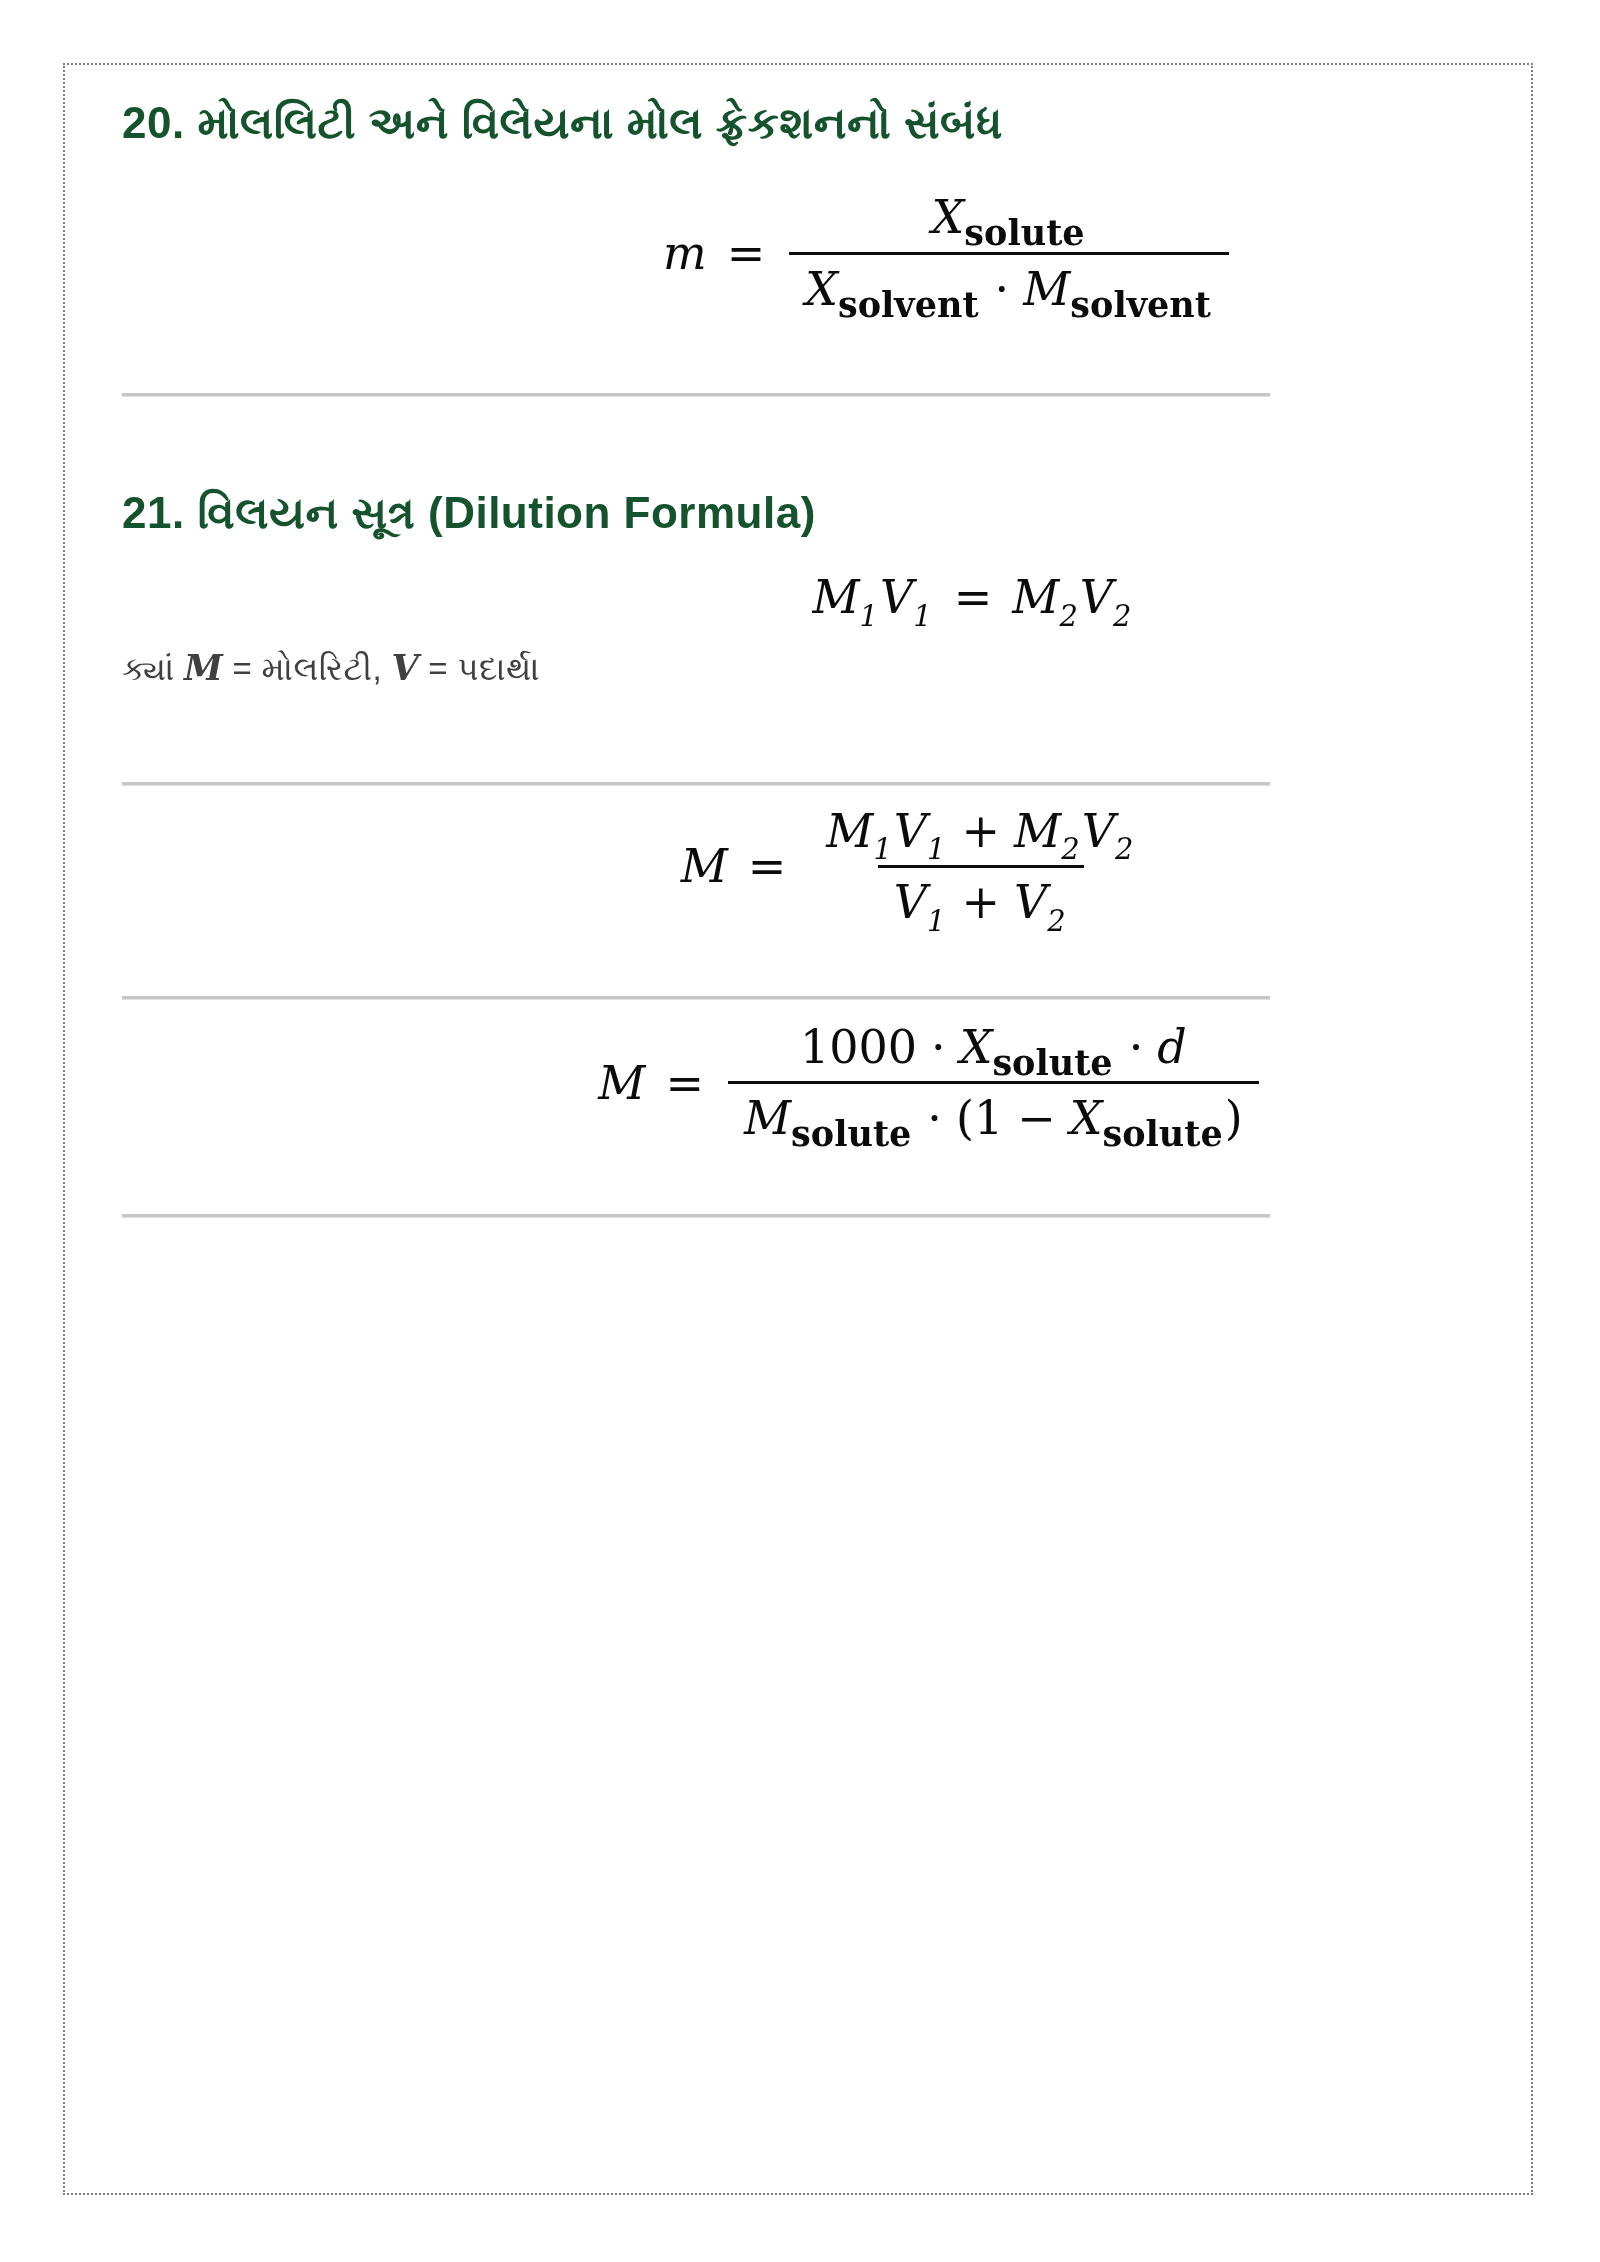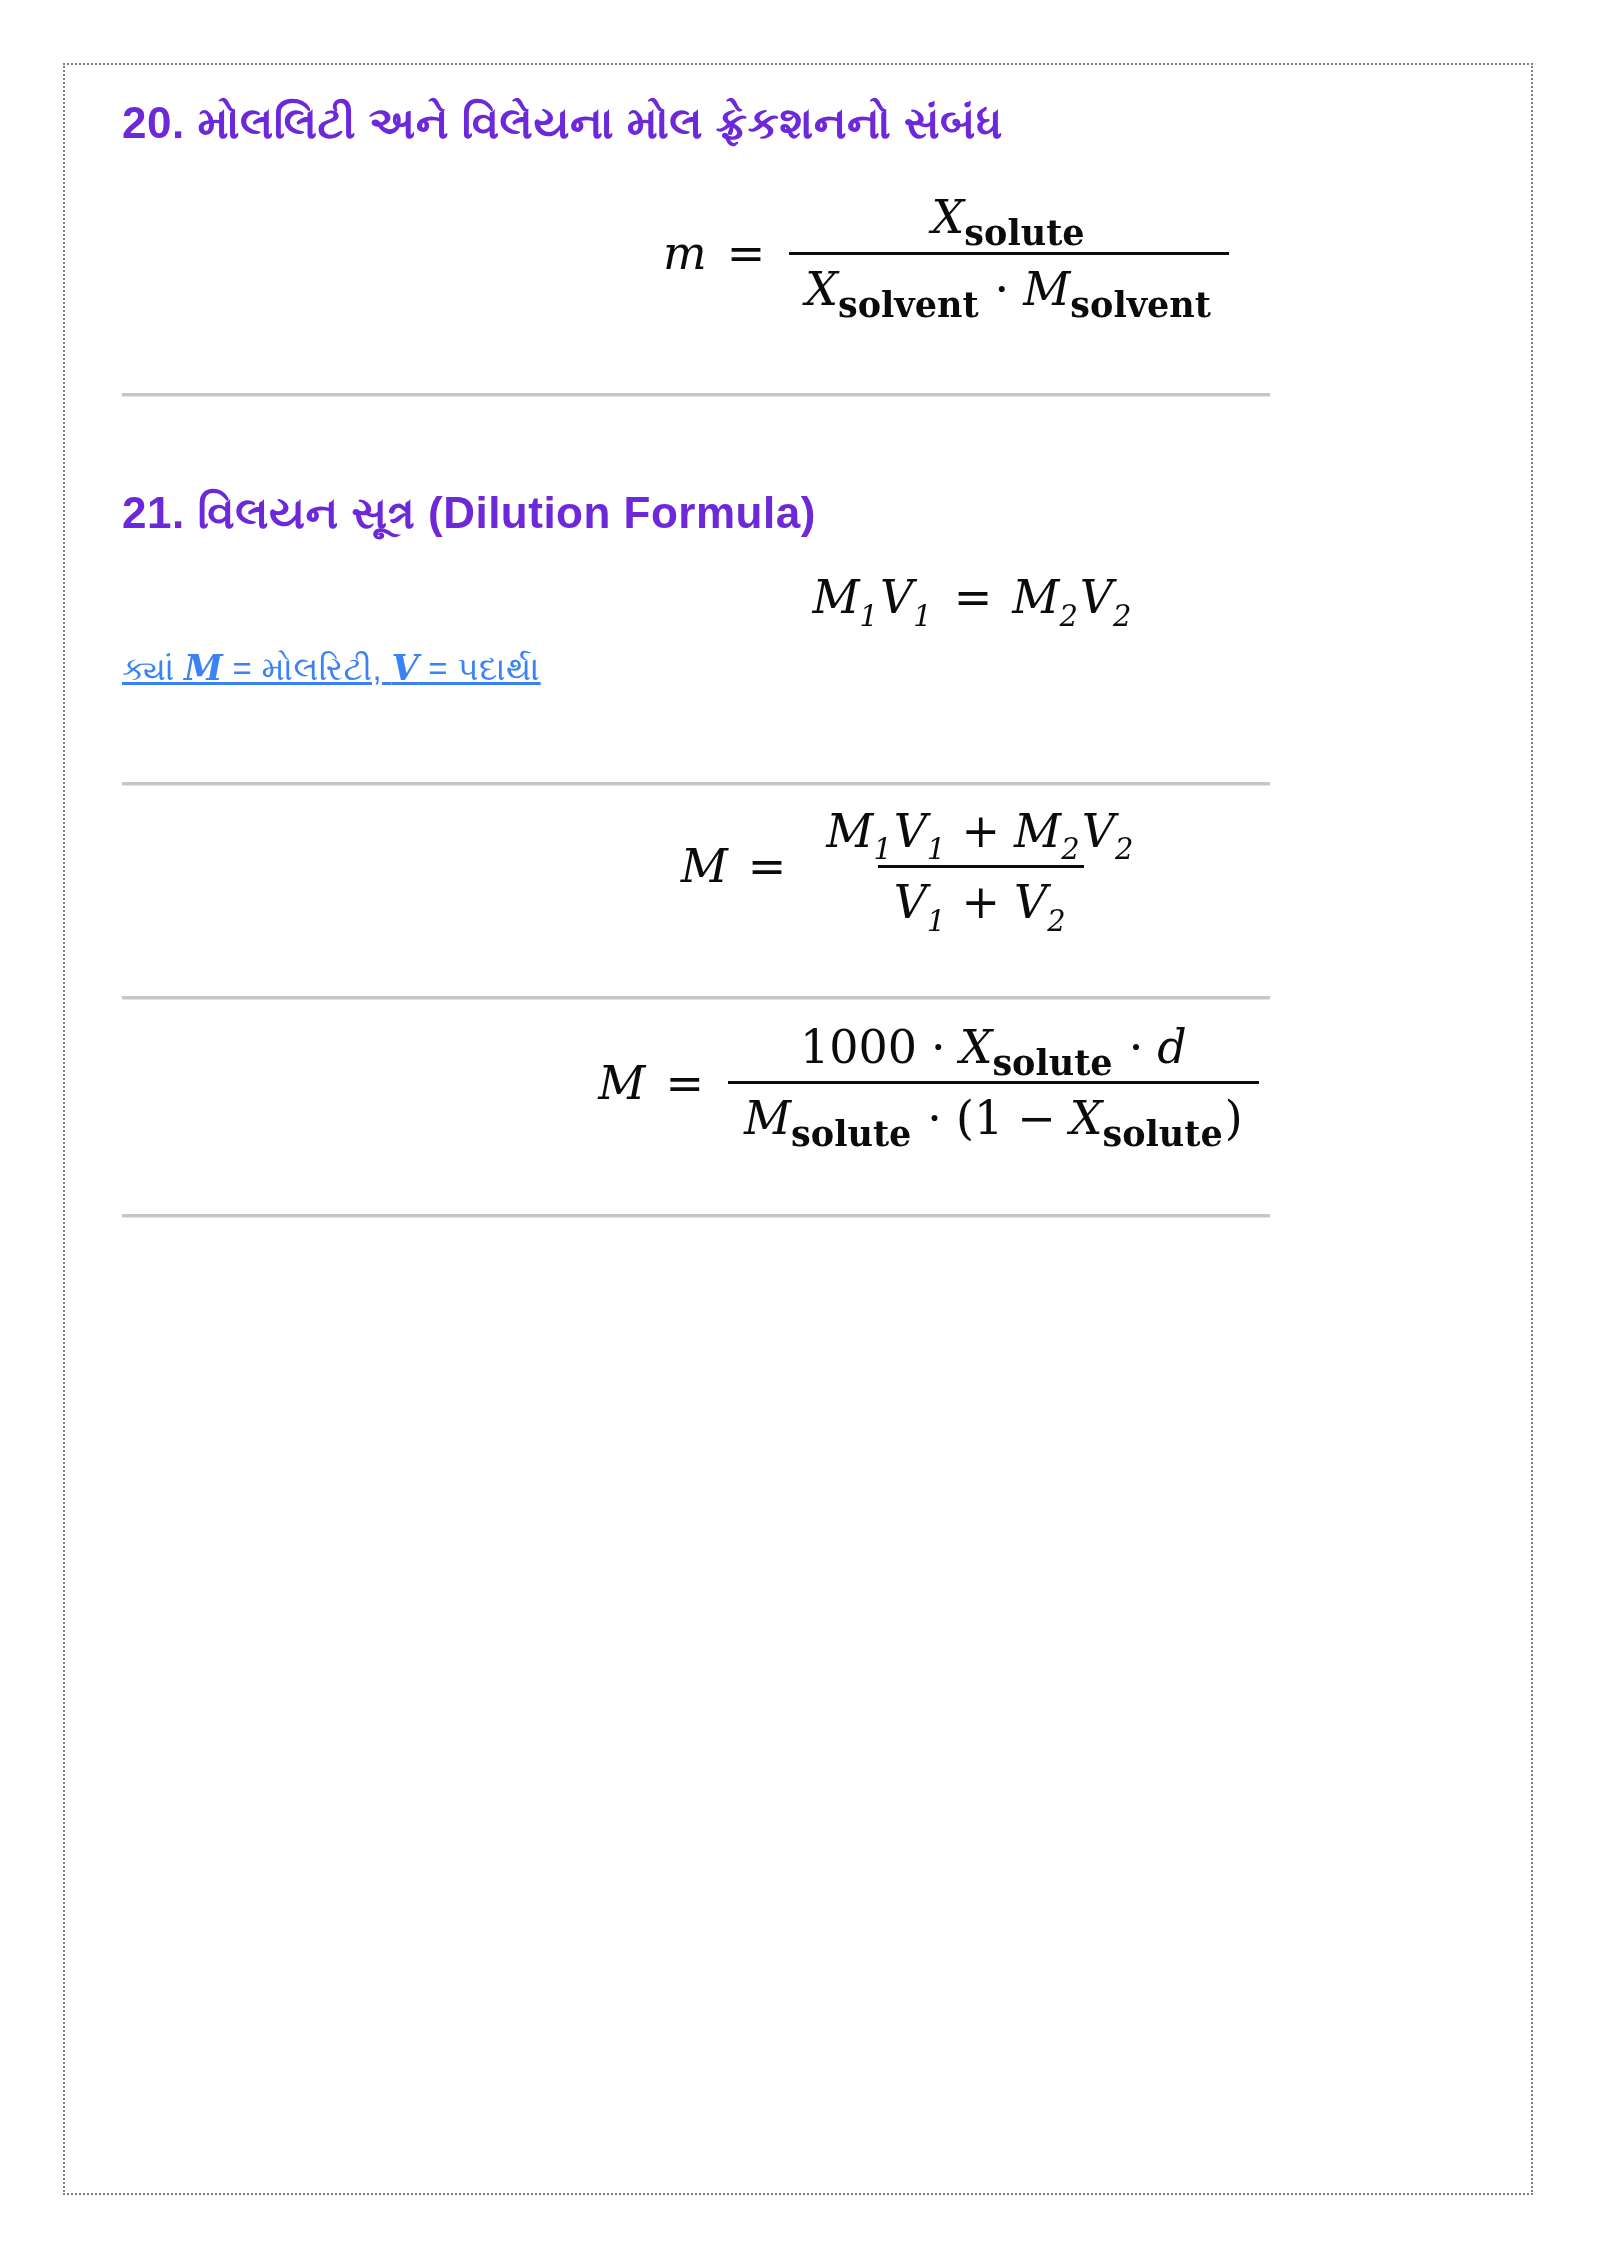--- a/index.html
+++ b/index.html
@@ -20,21 +20,21 @@
     border: 2px dotted #7f7f7f;
     box-sizing: border-box;
     background: #ffffff;
     overflow: hidden;
   }
   .heading {
     margin: 0 0 0 57px;
     font-size: 44px;
     font-weight: bold;
     line-height: 1.35;
-    color: #6d28d9;
+    color: #14532d;
     letter-spacing: 0.5px;
   }
   .h20 { margin-top: 28px; }
   .h21 { margin-top: 86px; }
   .h22 { margin-top: 78px; margin-left: 64px; }
   .h23 { margin-top: 103px; }
 
   .divider {
     height: 3px;
     width: 1148px;
@@ -106,23 +106,22 @@
   .frac .fden {
     display: inline-flex;
     align-items: center;
     border-top: 3px solid #0b0b0b;
     padding: 9px 16px 0 16px;
   }
 
   .note {
     margin: 24px 0 0 57px;
     font-size: 33px;
-    color: #3b82f6;
+    color: #404040;
     letter-spacing: 0.3px;
-    text-decoration: underline;
   }
   .note .mvar {
     font-family: "DejaVu Serif", "Liberation Serif", serif;
     font-style: italic;
     font-weight: bold;
     font-size: 35px;
   }
 </style>
 </head>
 <body>

